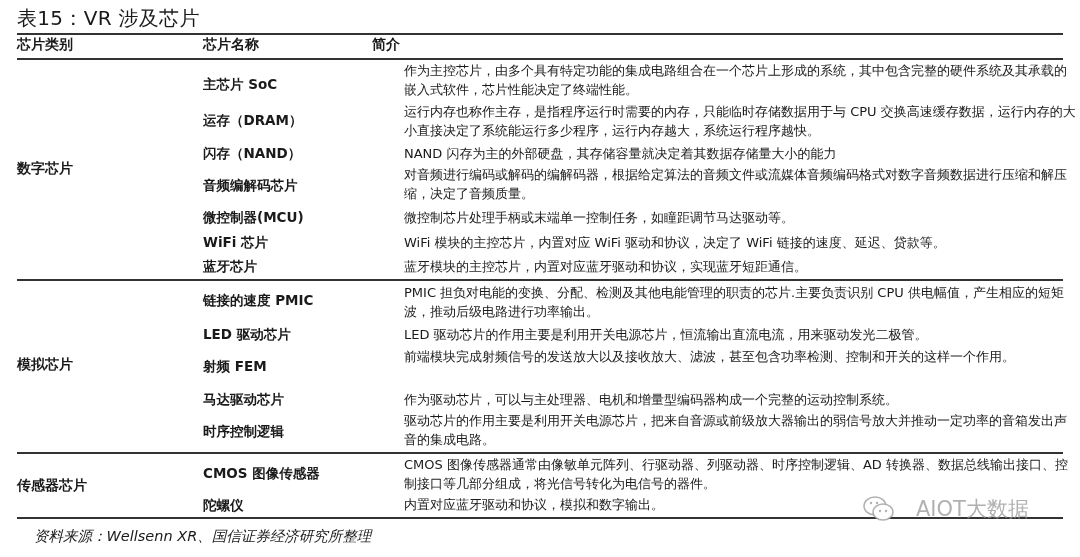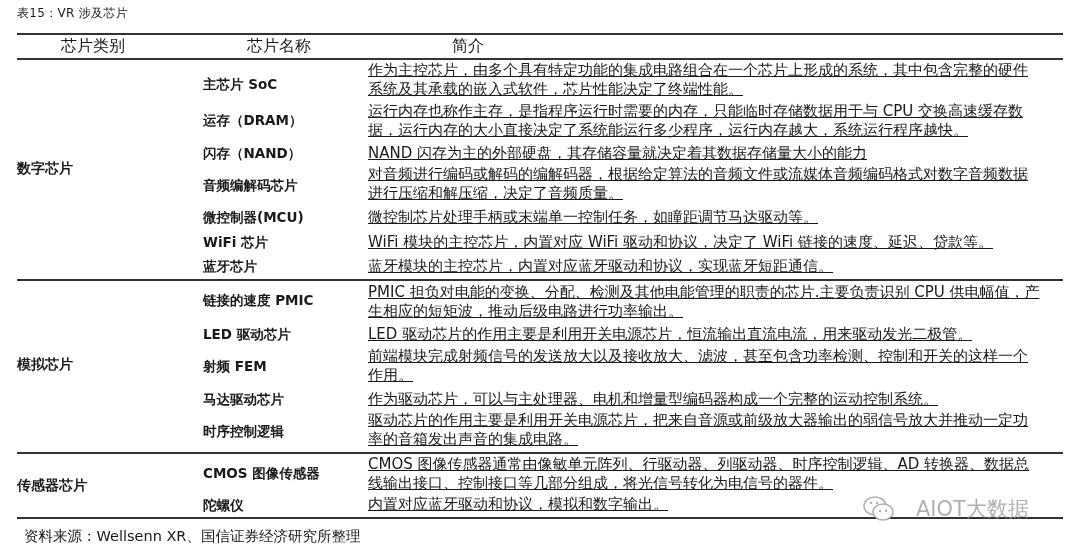--- a/index.html
+++ b/index.html
@@ -1,39 +1,39 @@
 <!DOCTYPE html>
 <html><head>
 <meta charset="utf-8">
 <style>
   html, body { margin:0; padding:0; background:#ffffff; }
   body { width:1080px; height:557px; position:relative; overflow:hidden;
          font-family:"DejaVu Sans", "Liberation Sans", sans-serif; color:#1a1a1a; }
-  .title { position:absolute; left:17px; top:5px; font-size:12px; letter-spacing:0.3px; }
+  .title { position:absolute; left:17px; top:5px; font-size:20px; letter-spacing:0.3px; }
   .rule { position:absolute; left:17px; width:1046px; background:#333; }
   .rule.thick { height:2px; }
   .rule.thin { height:1.5px; }
-  .hdr { position:absolute; top:36px; font-size:16px; font-weight:normal;margin-left:44px; }
+  .hdr { position:absolute; top:36px; font-size:14px; font-weight:bold; }
   .cat { position:absolute; left:17px; font-size:14px; font-weight:bold; }
   .name { position:absolute; left:203px; font-size:13.5px; font-weight:bold; }
-  .desc { position:absolute; left:368px; width:672px; font-size:15px; line-height:19px;text-decoration:underline; }
-  .src { position:absolute; left:24px; top:527px; font-size:14.5px; }
+  .desc { position:absolute; left:404px; width:672px; font-size:13px; line-height:19px; }
+  .src { position:absolute; left:34px; top:527px; font-size:14.5px;font-style:italic; }
   .wm { position:absolute; left:862px; top:495px; font-size:21px; color:rgba(150,150,150,0.75);
         display:flex; align-items:center; gap:20px; }
   .wm svg { width:34px; height:28px; }
 </style>
 </head>
 <body>
 
 <div class="title">表15：VR 涉及芯片</div>
 
 <div class="rule thick" style="top:33px"></div>
 <div class="hdr" style="left:17px">芯片类别</div>
 <div class="hdr" style="left:203px">芯片名称</div>
-<div class="hdr" style="left:408px">简介</div>
+<div class="hdr" style="left:372px">简介</div>
 <div class="rule thin" style="top:58px"></div>
 
 <div class="cat" style="top:160px">数字芯片</div>
 
 <div class="name" style="top:76px">主芯片 SoC</div>
 <div class="desc" style="top:61px">作为主控芯片，由多个具有特定功能的集成电路组合在一个芯片上形成的系统，其中包含完整的硬件系统及其承载的嵌入式软件，芯片性能决定了终端性能。</div>
 
 <div class="name" style="top:112px">运存（DRAM）</div>
 <div class="desc" style="top:102px">运行内存也称作主存，是指程序运行时需要的内存，只能临时存储数据用于与 CPU 交换高速缓存数据，运行内存的大小直接决定了系统能运行多少程序，运行内存越大，系统运行程序越快。</div>
 

